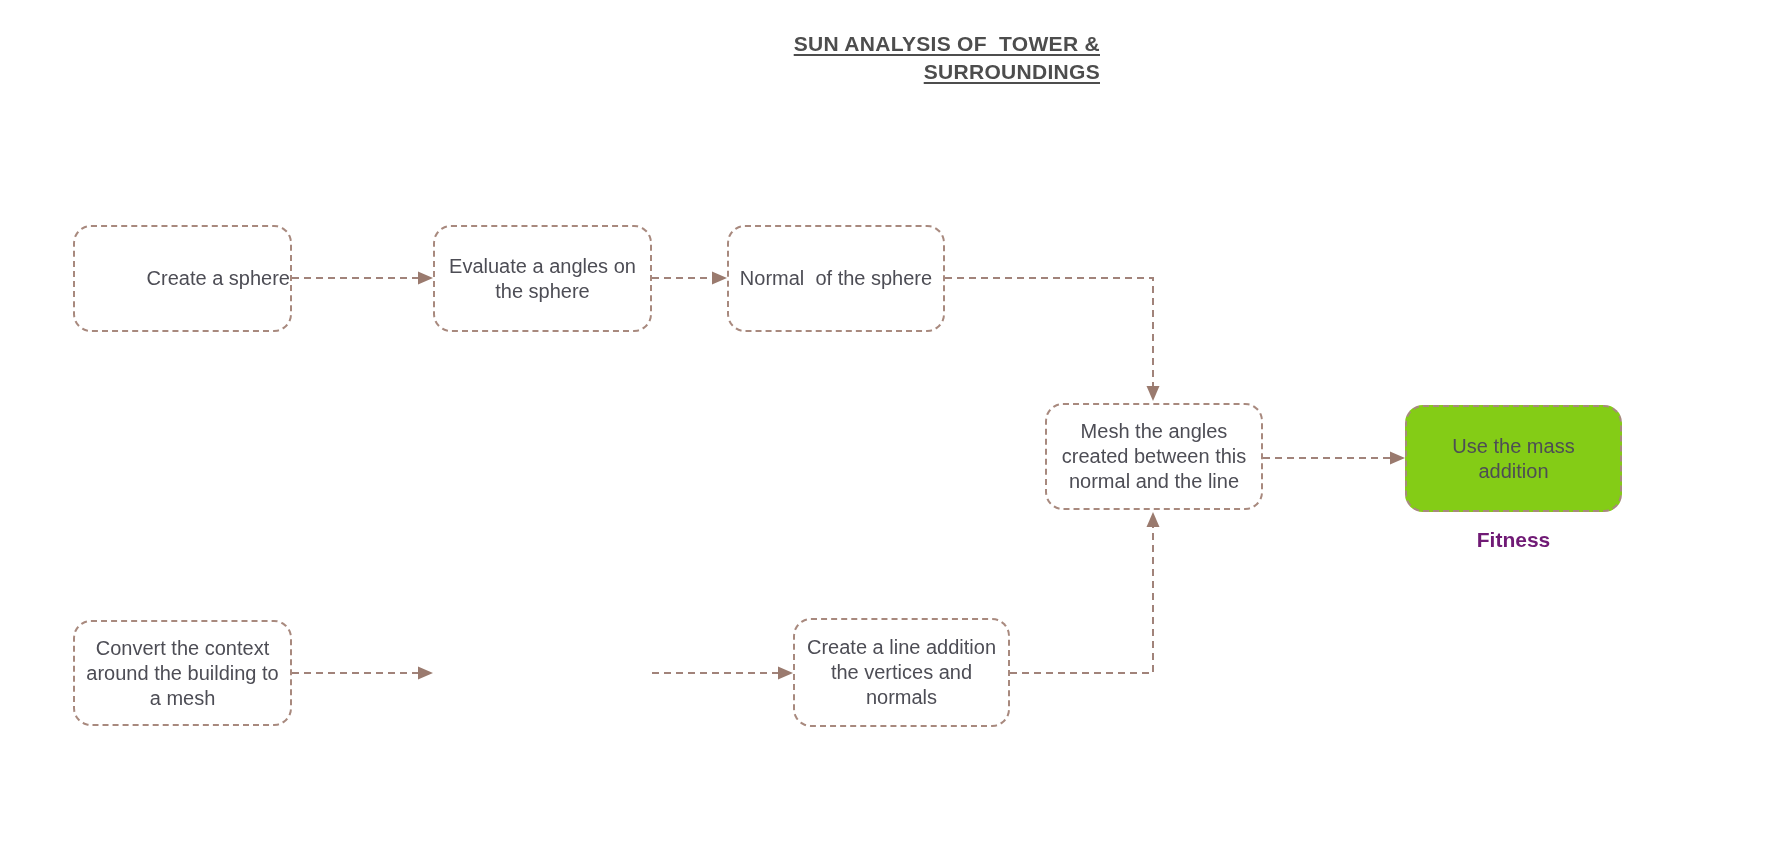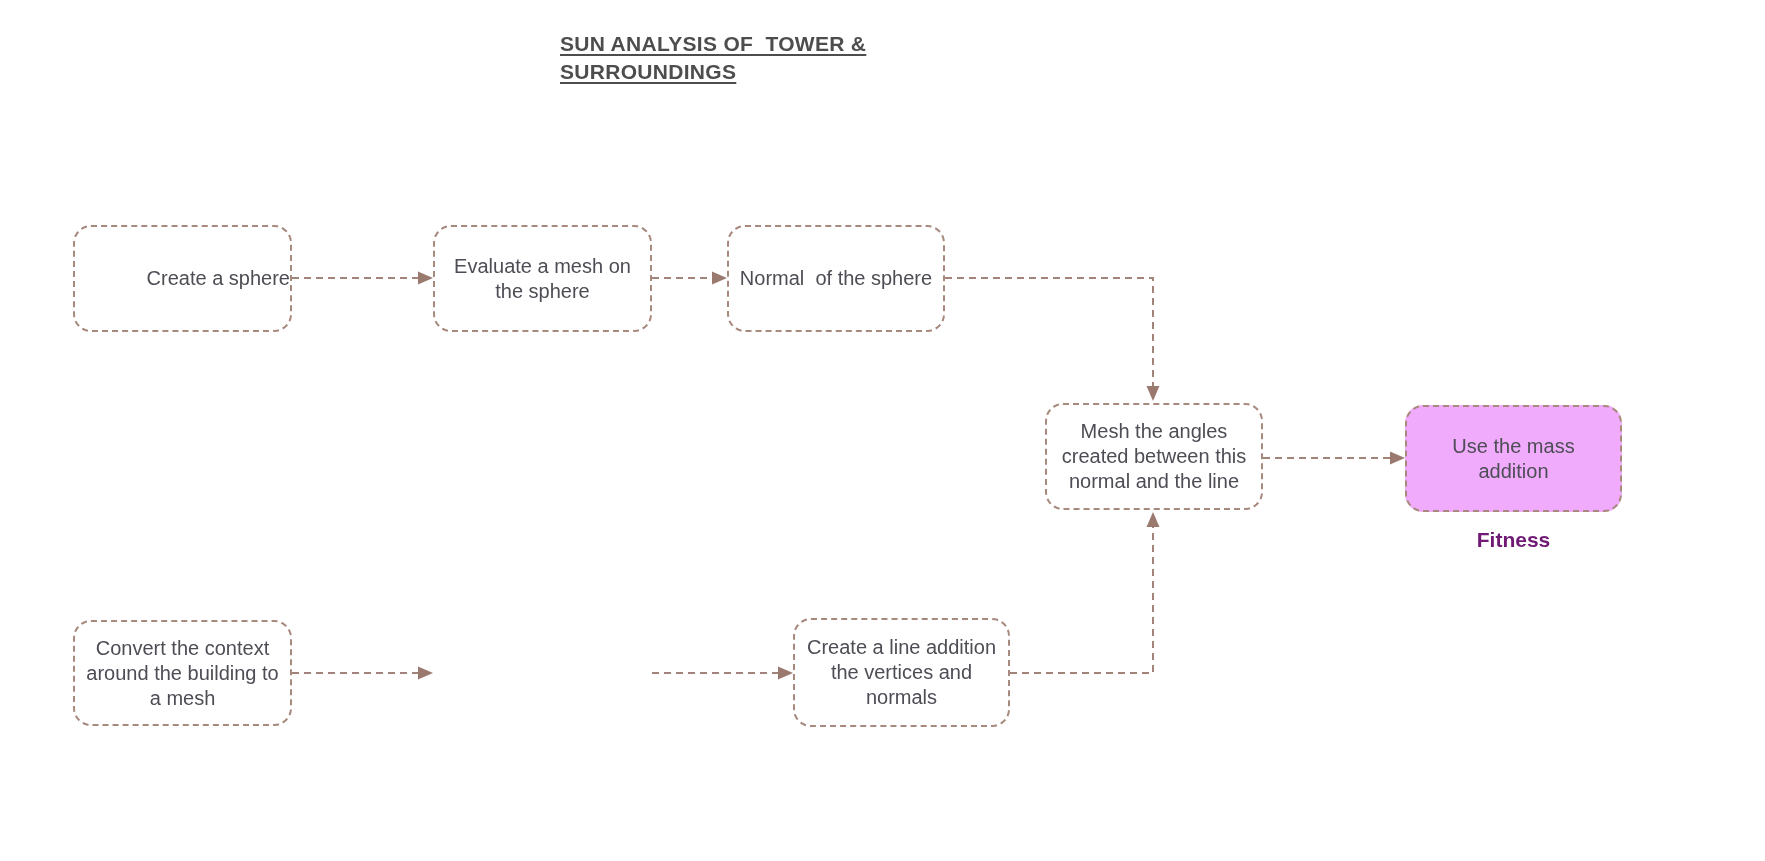--- a/index.html
+++ b/index.html
@@ -13,21 +13,21 @@
     width: 1765px;
     height: 861px;
     background: #ffffff;
     overflow: hidden;
   }
   .page-title {
     position: absolute;
     left: 560px;
     top: 30px;
     width: 540px;
-    text-align: left;
+    text-align: right;
     font-size: 21px;
     line-height: 28px;
     font-weight: bold;
     color: #4d4d4d;
     text-decoration: underline;
     text-underline-offset: 3px;
     white-space: pre-wrap;
     letter-spacing: 0.3px;
   }
   .node {
@@ -43,21 +43,21 @@
   }
   .node-label {
     font-size: 20px;
     line-height: 25px;
     color: #4d4d55;
     white-space: pre-wrap;
     display: block;
     width: 100%;
   }
   .node.highlight {
-    background: #f0abfc;
+    background: #84cc16;
   }
   .node-caption {
     position: absolute;
     text-align: center;
     font-size: 21px;
     line-height: 25px;
     font-weight: bold;
     color: #701a75;
   }
   .connectors {
@@ -123,21 +123,21 @@
       <path d="M1263 458 H1390"></path>
       <polygon points="1405,458 1390,451.5 1390,464.5"></polygon>
     </g>
   </svg>
 
   <div class="node" style="left:73px; top:225px; width:219px; height:107px;text-align:right;">
     <span class="node-label">Create a sphere</span>
   </div>
 
   <div class="node" style="left:433px; top:225px; width:219px; height:107px;">
-    <span class="node-label">Evaluate a mesh on
+    <span class="node-label">Evaluate a angles on
 the sphere</span>
   </div>
 
   <div class="node" style="left:727px; top:225px; width:218px; height:107px;">
     <span class="node-label">Normal  of the sphere</span>
   </div>
 
   <div class="node" style="left:1045px; top:403px; width:218px; height:107px;">
     <span class="node-label">Mesh the angles
 created between this

